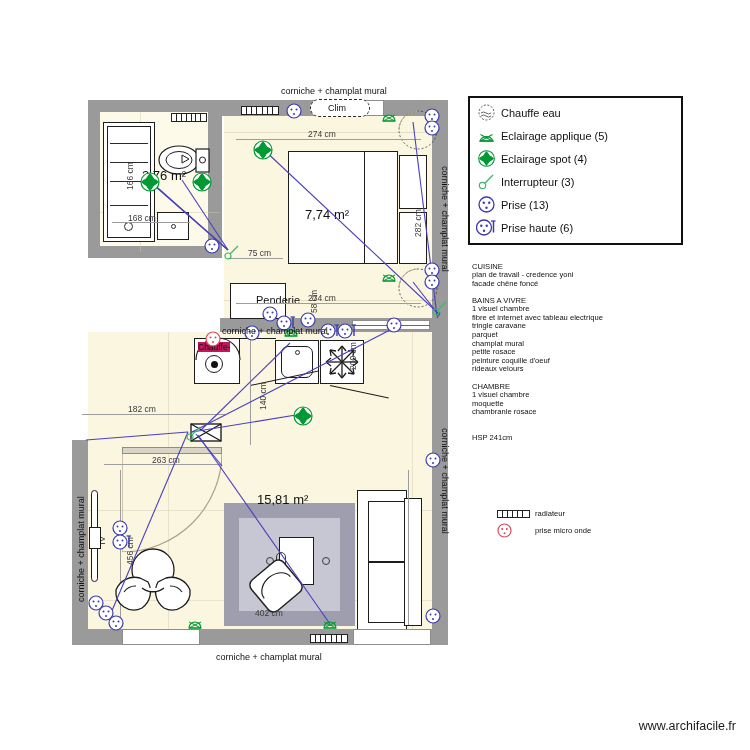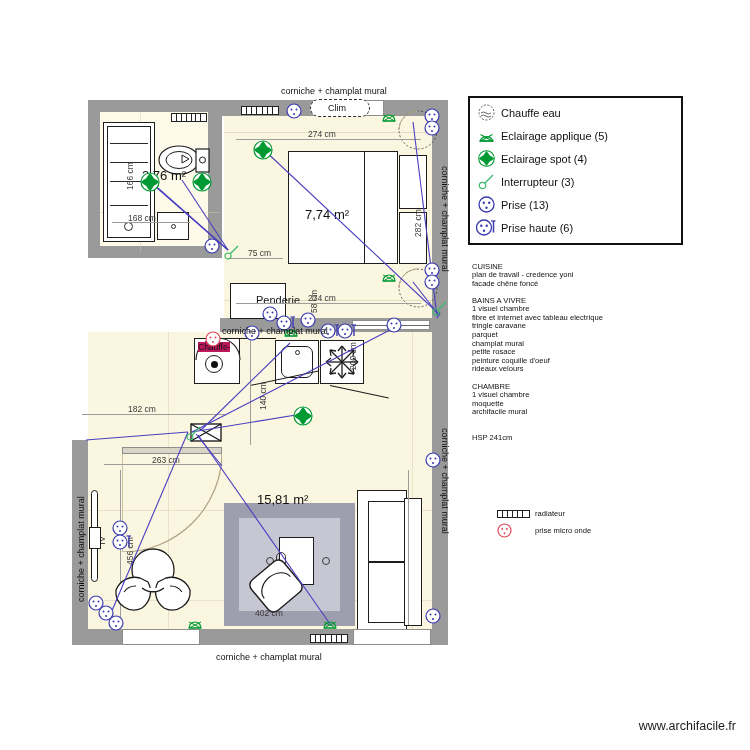--- a/index.html
+++ b/index.html
@@ -632,21 +632,21 @@
       <div class="note-l">petite rosace</div>
       <div class="note-l">peinture coquille d'oeuf</div>
       <div class="note-l">rideaux velours</div>
     </div>
     <div class="note-gap"></div>
 
     <div>
       <div class="note-h">CHAMBRE</div>
       <div class="note-l">1 visuel chambre</div>
       <div class="note-l">moquette</div>
-      <div class="note-l">archifacile mural</div>
+      <div class="note-l">chambranle rosace</div>
     </div>
     <div class="note-gap"></div>
 
     <div class="note-gap"></div>
 
     <div>
       <div class="note-h">HSP 241cm</div>
     </div>
 
   </div>

